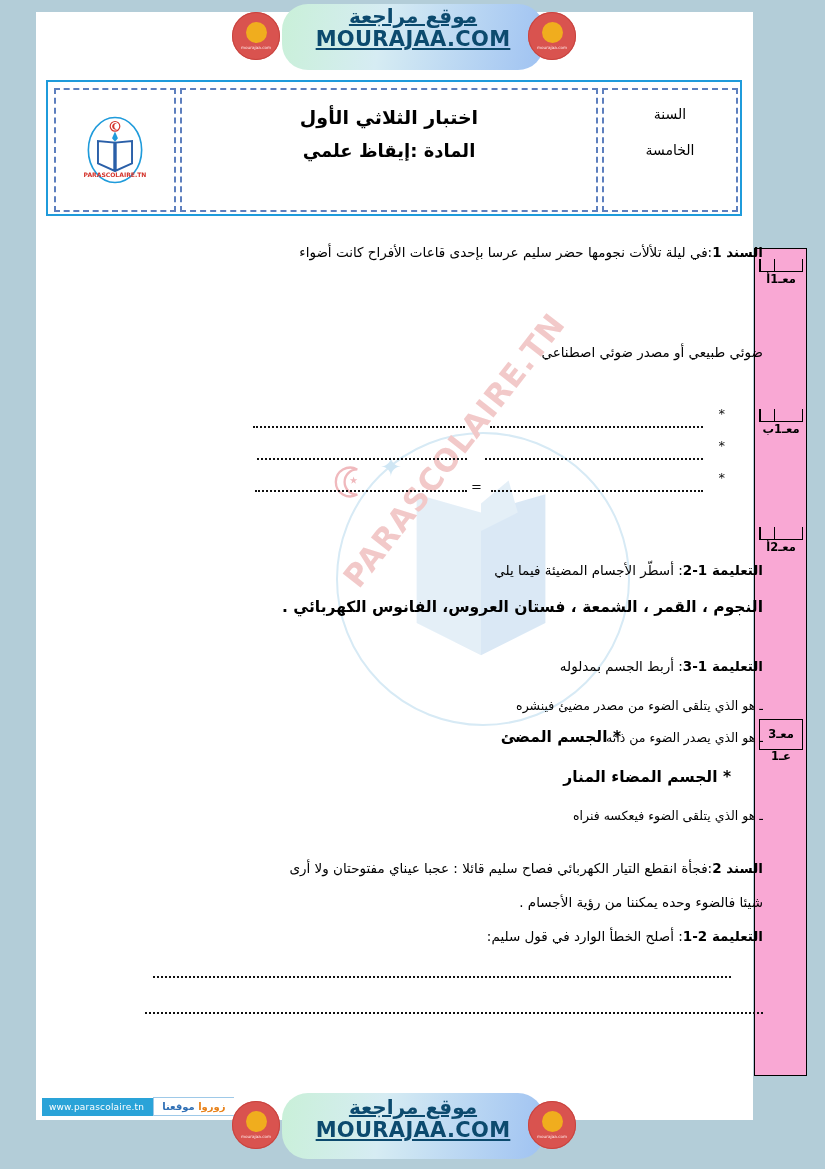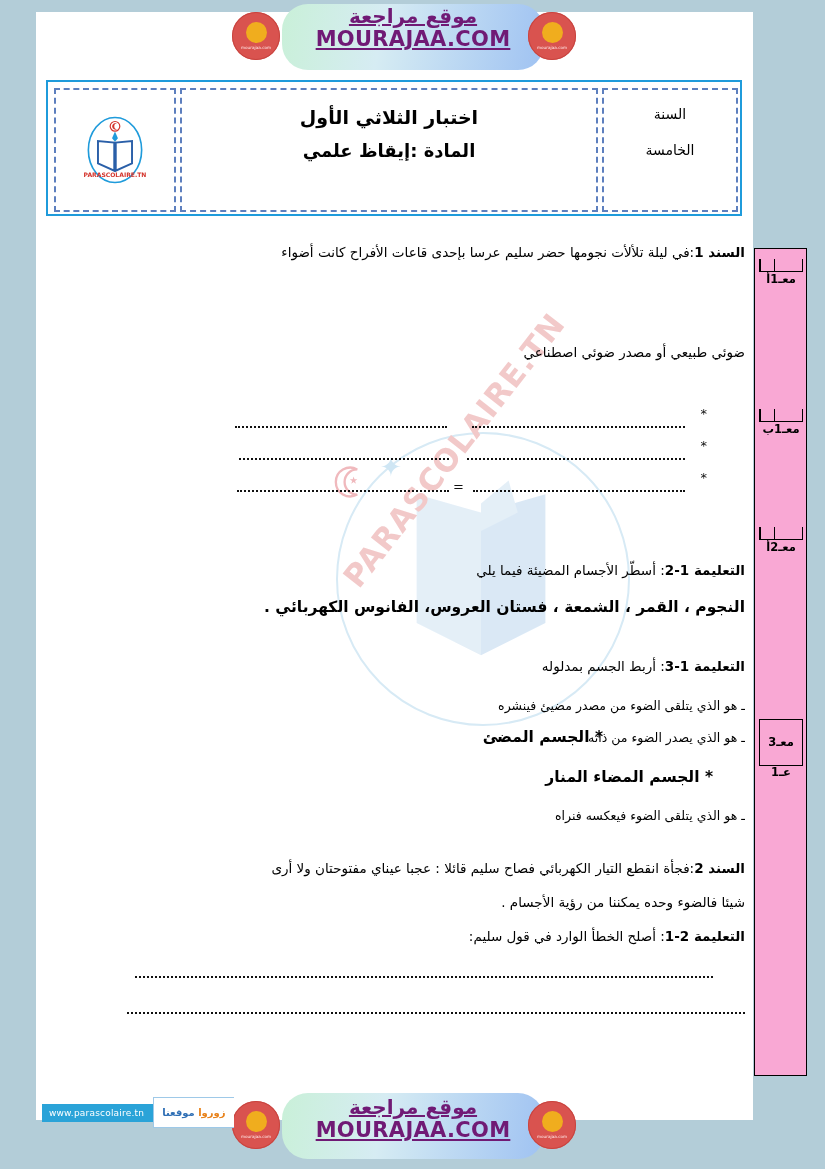--- a/index.html
+++ b/index.html
@@ -48,21 +48,21 @@
     background: linear-gradient(100deg, #c9f0d8 0%, #d6ecf3 38%, #9fc2f2 100%);
   }
   .promo.bottom .promo-pill { top: 8px; }
 
   .promo-text {
     position: absolute;
     left: 282px;
     top: 6px;
     width: 262px;
     text-align: center;
-    color: #701a75;
+    color: #0c4a6e;
     line-height: 1.08;
   }
   .promo.bottom .promo-text { top: 12px; }
   .promo-text .ar {
     font-size: 20px;
     font-weight: bold;
     text-decoration: underline;
     letter-spacing: .5px;
   }
   .promo-text .en {
@@ -119,21 +119,21 @@
     font-size: 9px;
     padding: 4px 9px 4px 7px;
     letter-spacing: .2px;
     font-family: "DejaVu Sans", sans-serif;
   }
   .foot-visit {
     background: #ffffff;
     color: #2f6fb5;
     font-size: 10px;
     font-weight: bold;
-    padding: 9px 8px;
+    padding: 3px 8px;
     border: 1px solid #9ec9e8;
     border-right: none;
     margin-right: -1px;
   }
   .foot-visit .orange { color: #e8821a; }
 
   
   .header-box {
     position: absolute;
     left: 10px;
@@ -192,21 +192,21 @@
     align-items: center;
     justify-content: center;
   }
 
   
   .logo-mark { width: 74px; height: 74px; }
 
   
   .body-area {
     position: absolute;
-    left: 0;
+    left: 18px;
     top: 228px;
     width: 696px;
     height: 850px;
   }
 
   .line {
     position: absolute;
     right: 8px;
     width: 622px;
     color: #000;
@@ -277,21 +277,21 @@
   .grade-label .num { font-family: "DejaVu Sans", sans-serif; }
 
   .grade-cell.boxed .dualbox {
     width: 44px;
     margin: 0 auto;
     border: 1.2px solid #000;
     box-sizing: border-box;
     font-size: 11.5px;
     font-weight: bold;
     line-height: 1.1;
-    padding: 16px 1px;
+    padding: 8px 1px;
   }
   .grade-cell.boxed .sub {
     font-size: 11.5px;
     font-weight: bold;
     line-height: 1.15;
   }
 
   
   .wm-circle {
     position: absolute;

